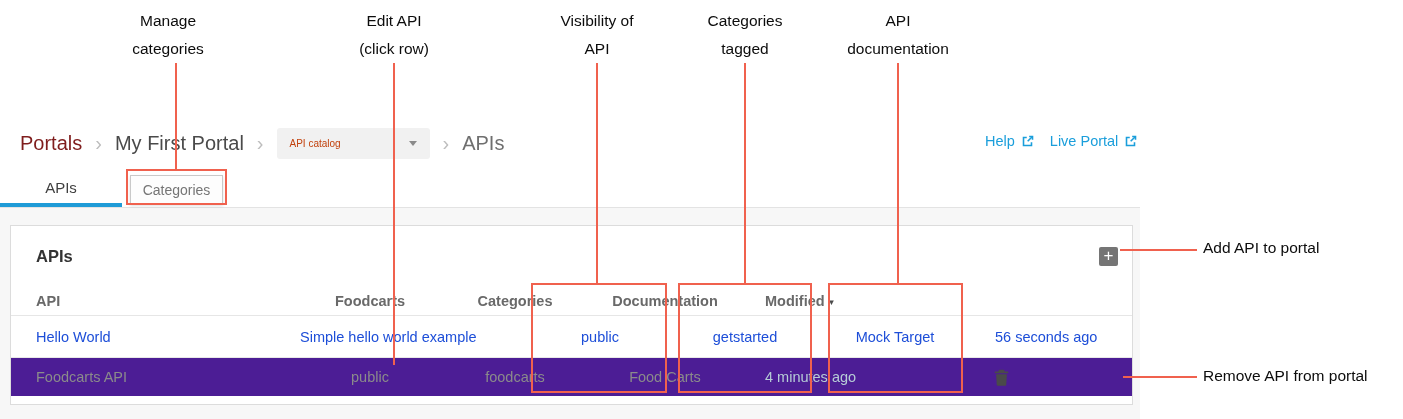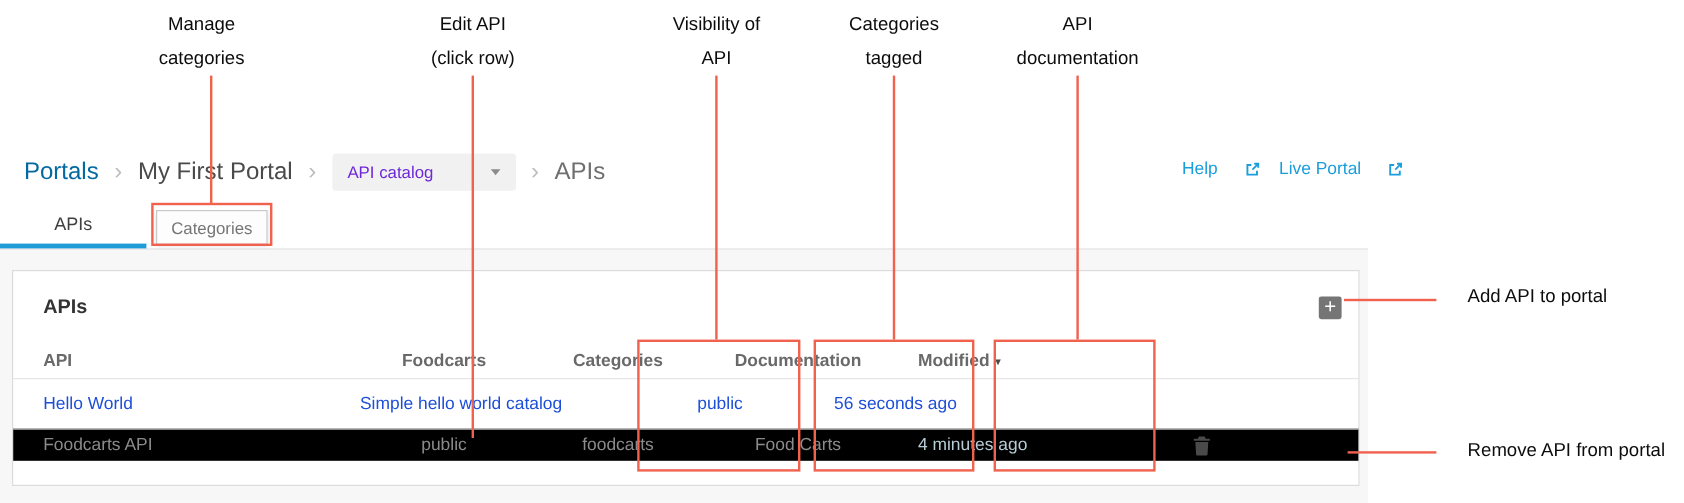--- a/index.html
+++ b/index.html
@@ -5,39 +5,39 @@
   * { margin:0; padding:0; box-sizing:border-box; }
   html,body { width:1403px; height:419px; background:#ffffff; overflow:hidden;
     font-family:"Liberation Sans", sans-serif; }
 
   
   .ann-label { position:absolute; text-align:center; font-size:15.5px; line-height:28px;
     color:#0c0c0c; transform:translateX(-50%); white-space:nowrap; z-index:30; }
   .ann-vline { position:absolute; width:2px; background:#f0614e; z-index:30; }
   .ann-hline { position:absolute; height:2px; background:#f0614e; z-index:30; }
   .ann-box { position:absolute; border:2px solid #f0614e; z-index:30; pointer-events:none; }
-  .ann-side { position:absolute; font-size:15.5px; color:#0c0c0c; white-space:nowrap; z-index:30;margin-left:20px; }
+  .ann-side { position:absolute; font-size:15.5px; color:#0c0c0c; white-space:nowrap; z-index:30; }
 
   
   .breadcrumb { position:absolute; left:20px; top:126px; height:34px; display:flex;
     align-items:center; gap:13px; z-index:5; }
-  .bc-root { font-size:20px; color:#0369a1; }
+  .bc-root { font-size:20px; color:#7f1d1d; }
   .bc-portal { font-size:20px; color:#4a4a4a; }
   .bc-current { font-size:20px; color:#6f6f6f; }
   .bc-sep { font-size:20px; color:#bdbdbd; }
   .bc-dropdown { width:153px; height:31px; background:#f1f1f1; border-radius:3px;
     display:flex; align-items:center; padding:0 13px; cursor:pointer; }
-  .bc-dropdown-text { font-size:14px; color:#6d28d9; flex:1; }
+  .bc-dropdown-text { font-size:10px; color:#c2410c; flex:1; }
   .caret-down { width:0; height:0; border-left:4.5px solid transparent;
     border-right:4.5px solid transparent; border-top:5.5px solid #8a8a8a; }
 
   
   .header-links { position:absolute; left:985px; top:133px; display:flex; gap:16px;
     align-items:center; z-index:5; }
-  .hlink { display:flex; align-items:center; gap:22px; font-size:14.5px; color:#1a9edb;
+  .hlink { display:flex; align-items:center; gap:6px; font-size:14.5px; color:#1a9edb;
     cursor:pointer; }
 
   
   .tabbar { position:absolute; left:0; top:172px; width:1140px; height:35px; z-index:5; }
   .tab-apis { position:absolute; left:0; top:0; width:122px; height:35px; display:flex;
     align-items:center; justify-content:center; font-size:15px; color:#3f3f3f;
     border-bottom:4px solid #1f9bd7; cursor:pointer; }
   .tab-categories { position:absolute; left:130px; top:3px; width:93px; height:29px;
     display:flex; align-items:center; justify-content:center; font-size:14px; color:#757575;
     background:#fdfdfd; border:1px solid #c9c9c9; box-shadow:0 2px 3px rgba(0,0,0,0.12);
@@ -50,21 +50,21 @@
     background:#ffffff; border:1px solid #dcdcdc; z-index:2; }
   .card-header { height:60px; display:flex; align-items:center; padding:0 14px 0 25px; }
   .card-title { font-size:16.5px; font-weight:bold; color:#333333; }
   .add-btn { margin-left:auto; width:19px; height:19px; background:#757575; border-radius:2px;
     color:#ffffff; font-size:17px; line-height:17px; text-align:center; cursor:pointer; }
 
   .trow { display:flex; align-items:center; width:100%; }
   .thead { height:30px; font-size:14.5px; font-weight:bold; color:#696969;
     border-bottom:1px solid #e6e6e6; }
   .tr1 { height:41px; font-size:14.5px; color:#1d4ed8; }
-  .tr2 { height:27px; font-size:14.5px; color:#8b8b8b; background:#000000;
+  .tr2 { height:39px; font-size:14.5px; color:#8b8b8b; background:#4c1d95;
     border-top:1px solid #e8e8e8; }
   .c-api { width:289px; padding-left:25px; }
   .c-desc { width:230px; }
   .c-vis { width:140px; text-align:center; }
   .c-cat { width:150px; text-align:center; }
   .c-doc { width:150px; text-align:center; }
   .c-mod { width:130px; padding-left:25px; white-space:nowrap; }
   .c-act { flex:1; display:flex; justify-content:center; align-items:center; }
   .sort-arrow { font-size:8px; color:#4a4a4a; vertical-align:1px; margin-left:3px; }
   .faded { color:#b6ccd6; }
@@ -122,22 +122,24 @@
     <div class="c-api">API</div>
     <div class="c-vis">Foodcarts</div>
     <div class="c-cat">Categories</div>
     <div class="c-doc">Documentation</div>
     <div class="c-mod"><span>Modified</span><span class="sort-arrow">▼</span></div>
     <div class="c-act"></div>
   </div>
 
   <div class="trow tr1">
     <div class="c-api">Hello World</div>
-    <div class="c-desc">Simple hello world catalog</div>
+    <div class="c-desc">Simple hello world example</div>
     <div class="c-vis">public</div>
+    <div class="c-cat">getstarted</div>
+    <div class="c-doc">Mock Target</div>
     <div class="c-mod">56 seconds ago</div>
     <div class="c-act"></div>
   </div>
 
   <div class="trow tr2">
     <div class="c-api">Foodcarts API</div>
     <div class="c-vis">public</div>
     <div class="c-cat">foodcarts</div>
     <div class="c-doc faded" style="color:#8b8b8b;">Food Carts</div>
     <div class="c-mod faded">4 minutes ago</div>

